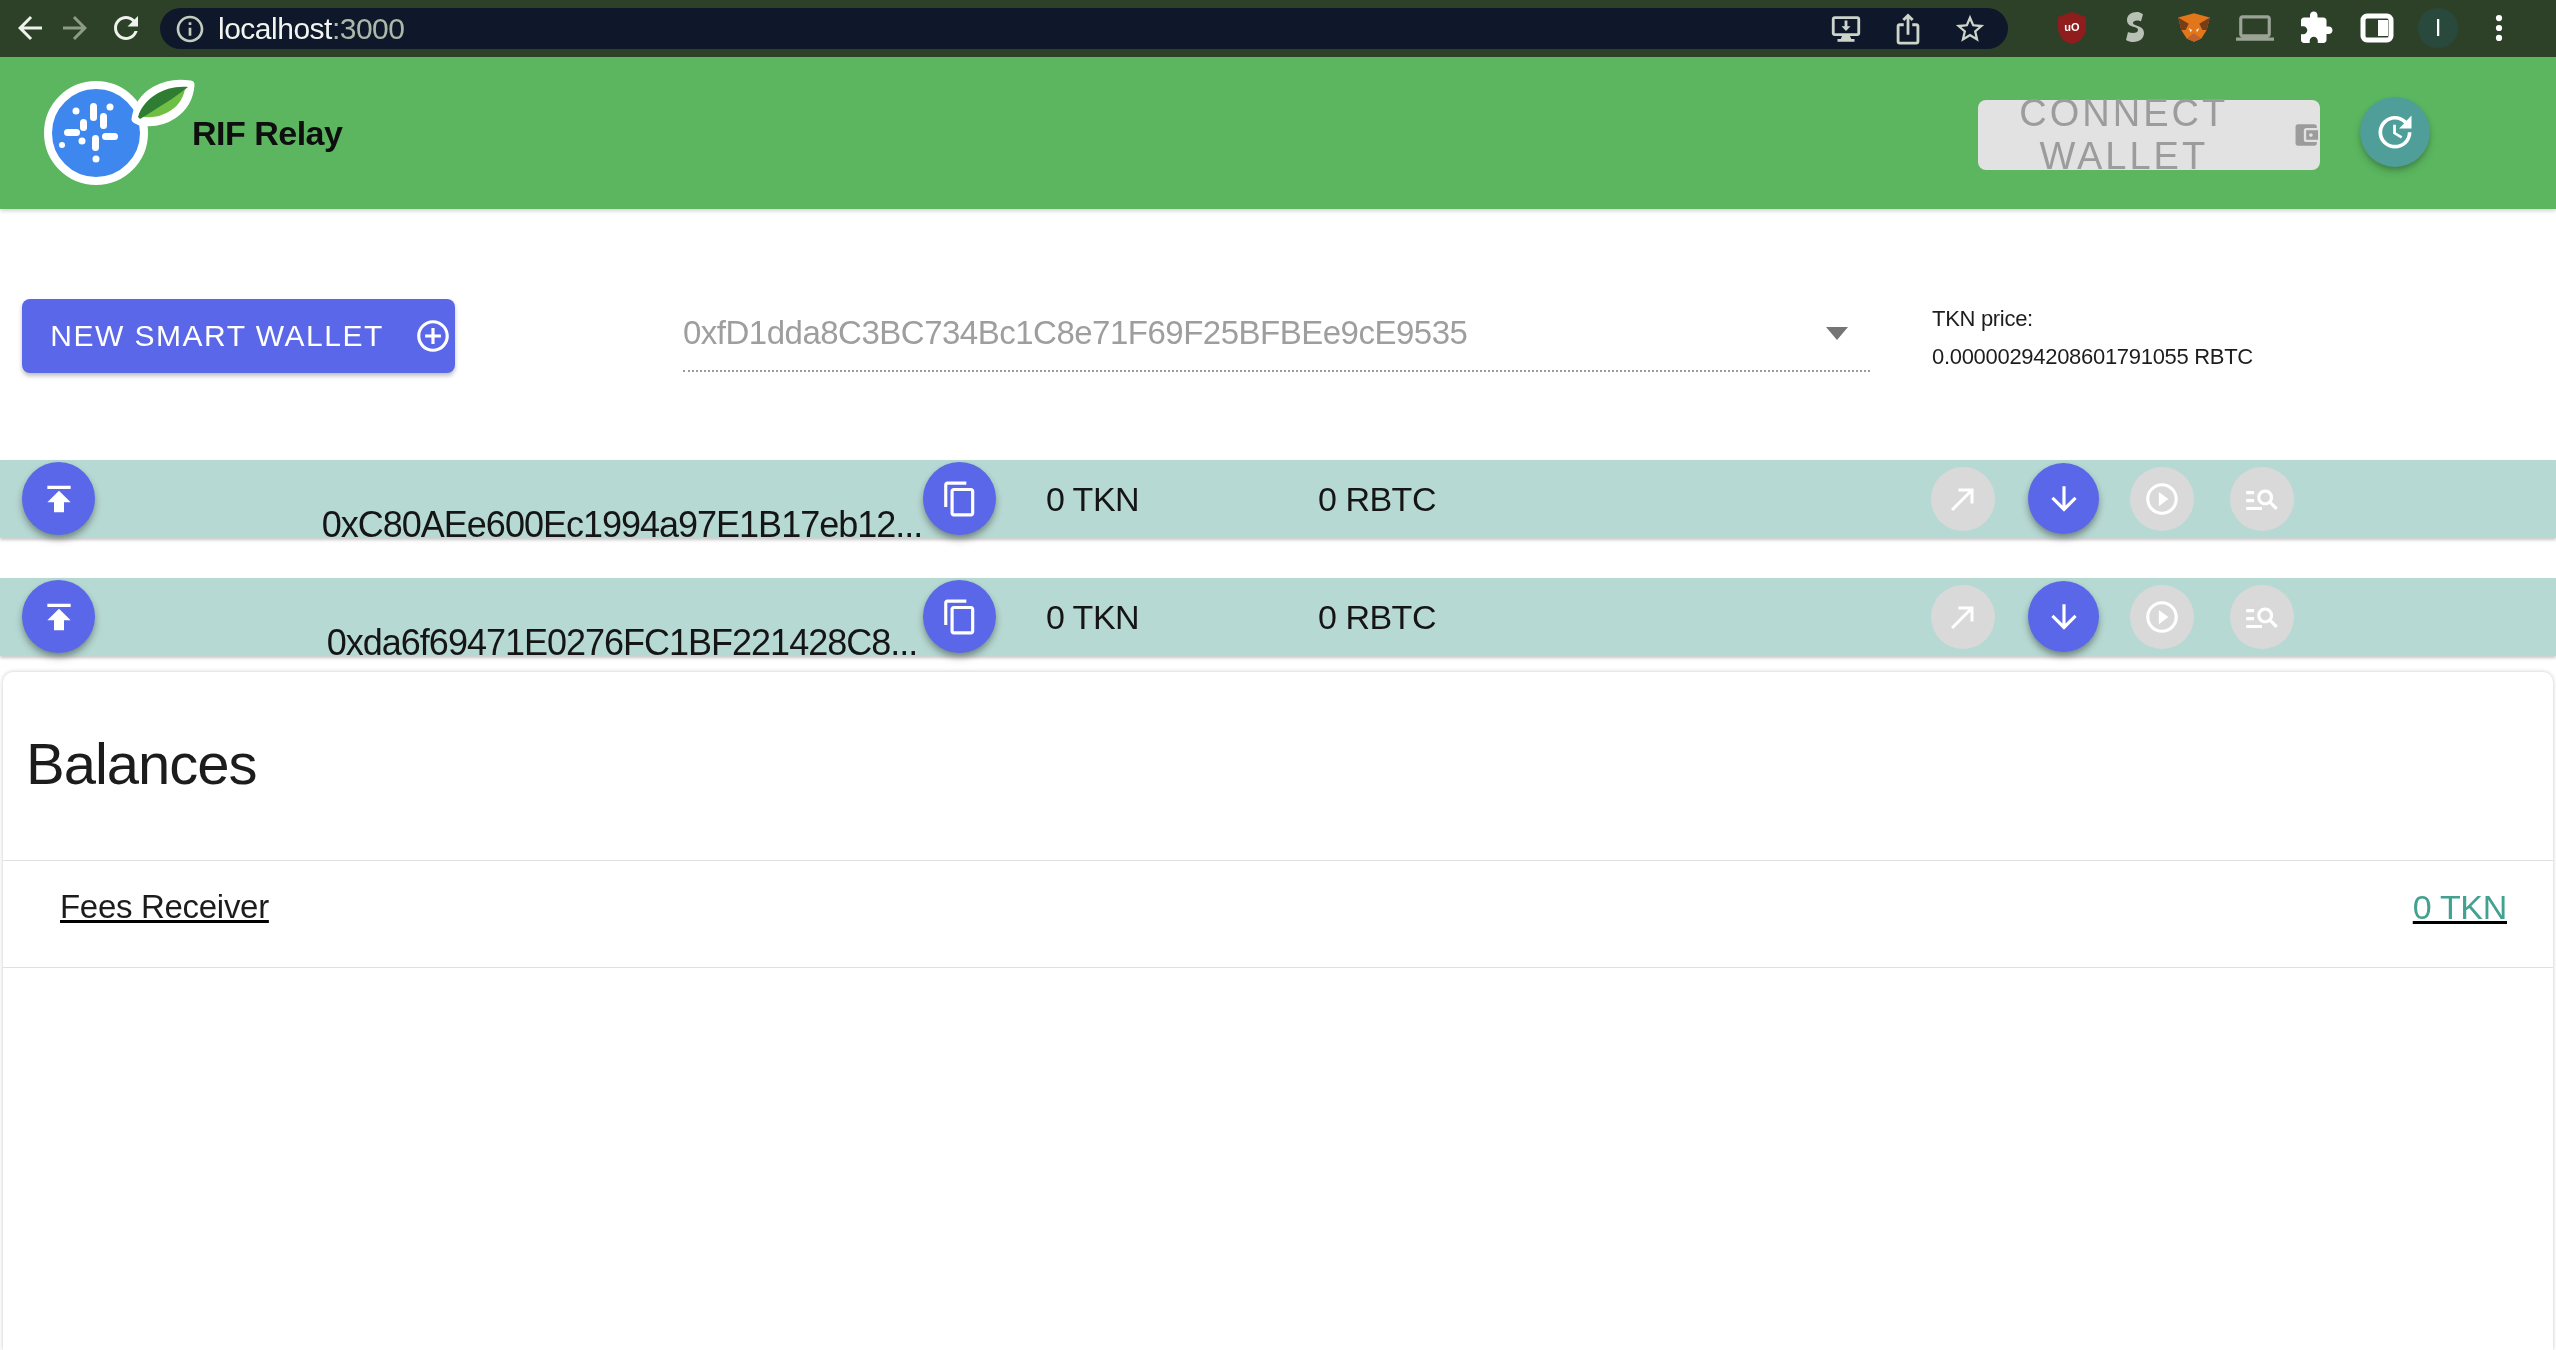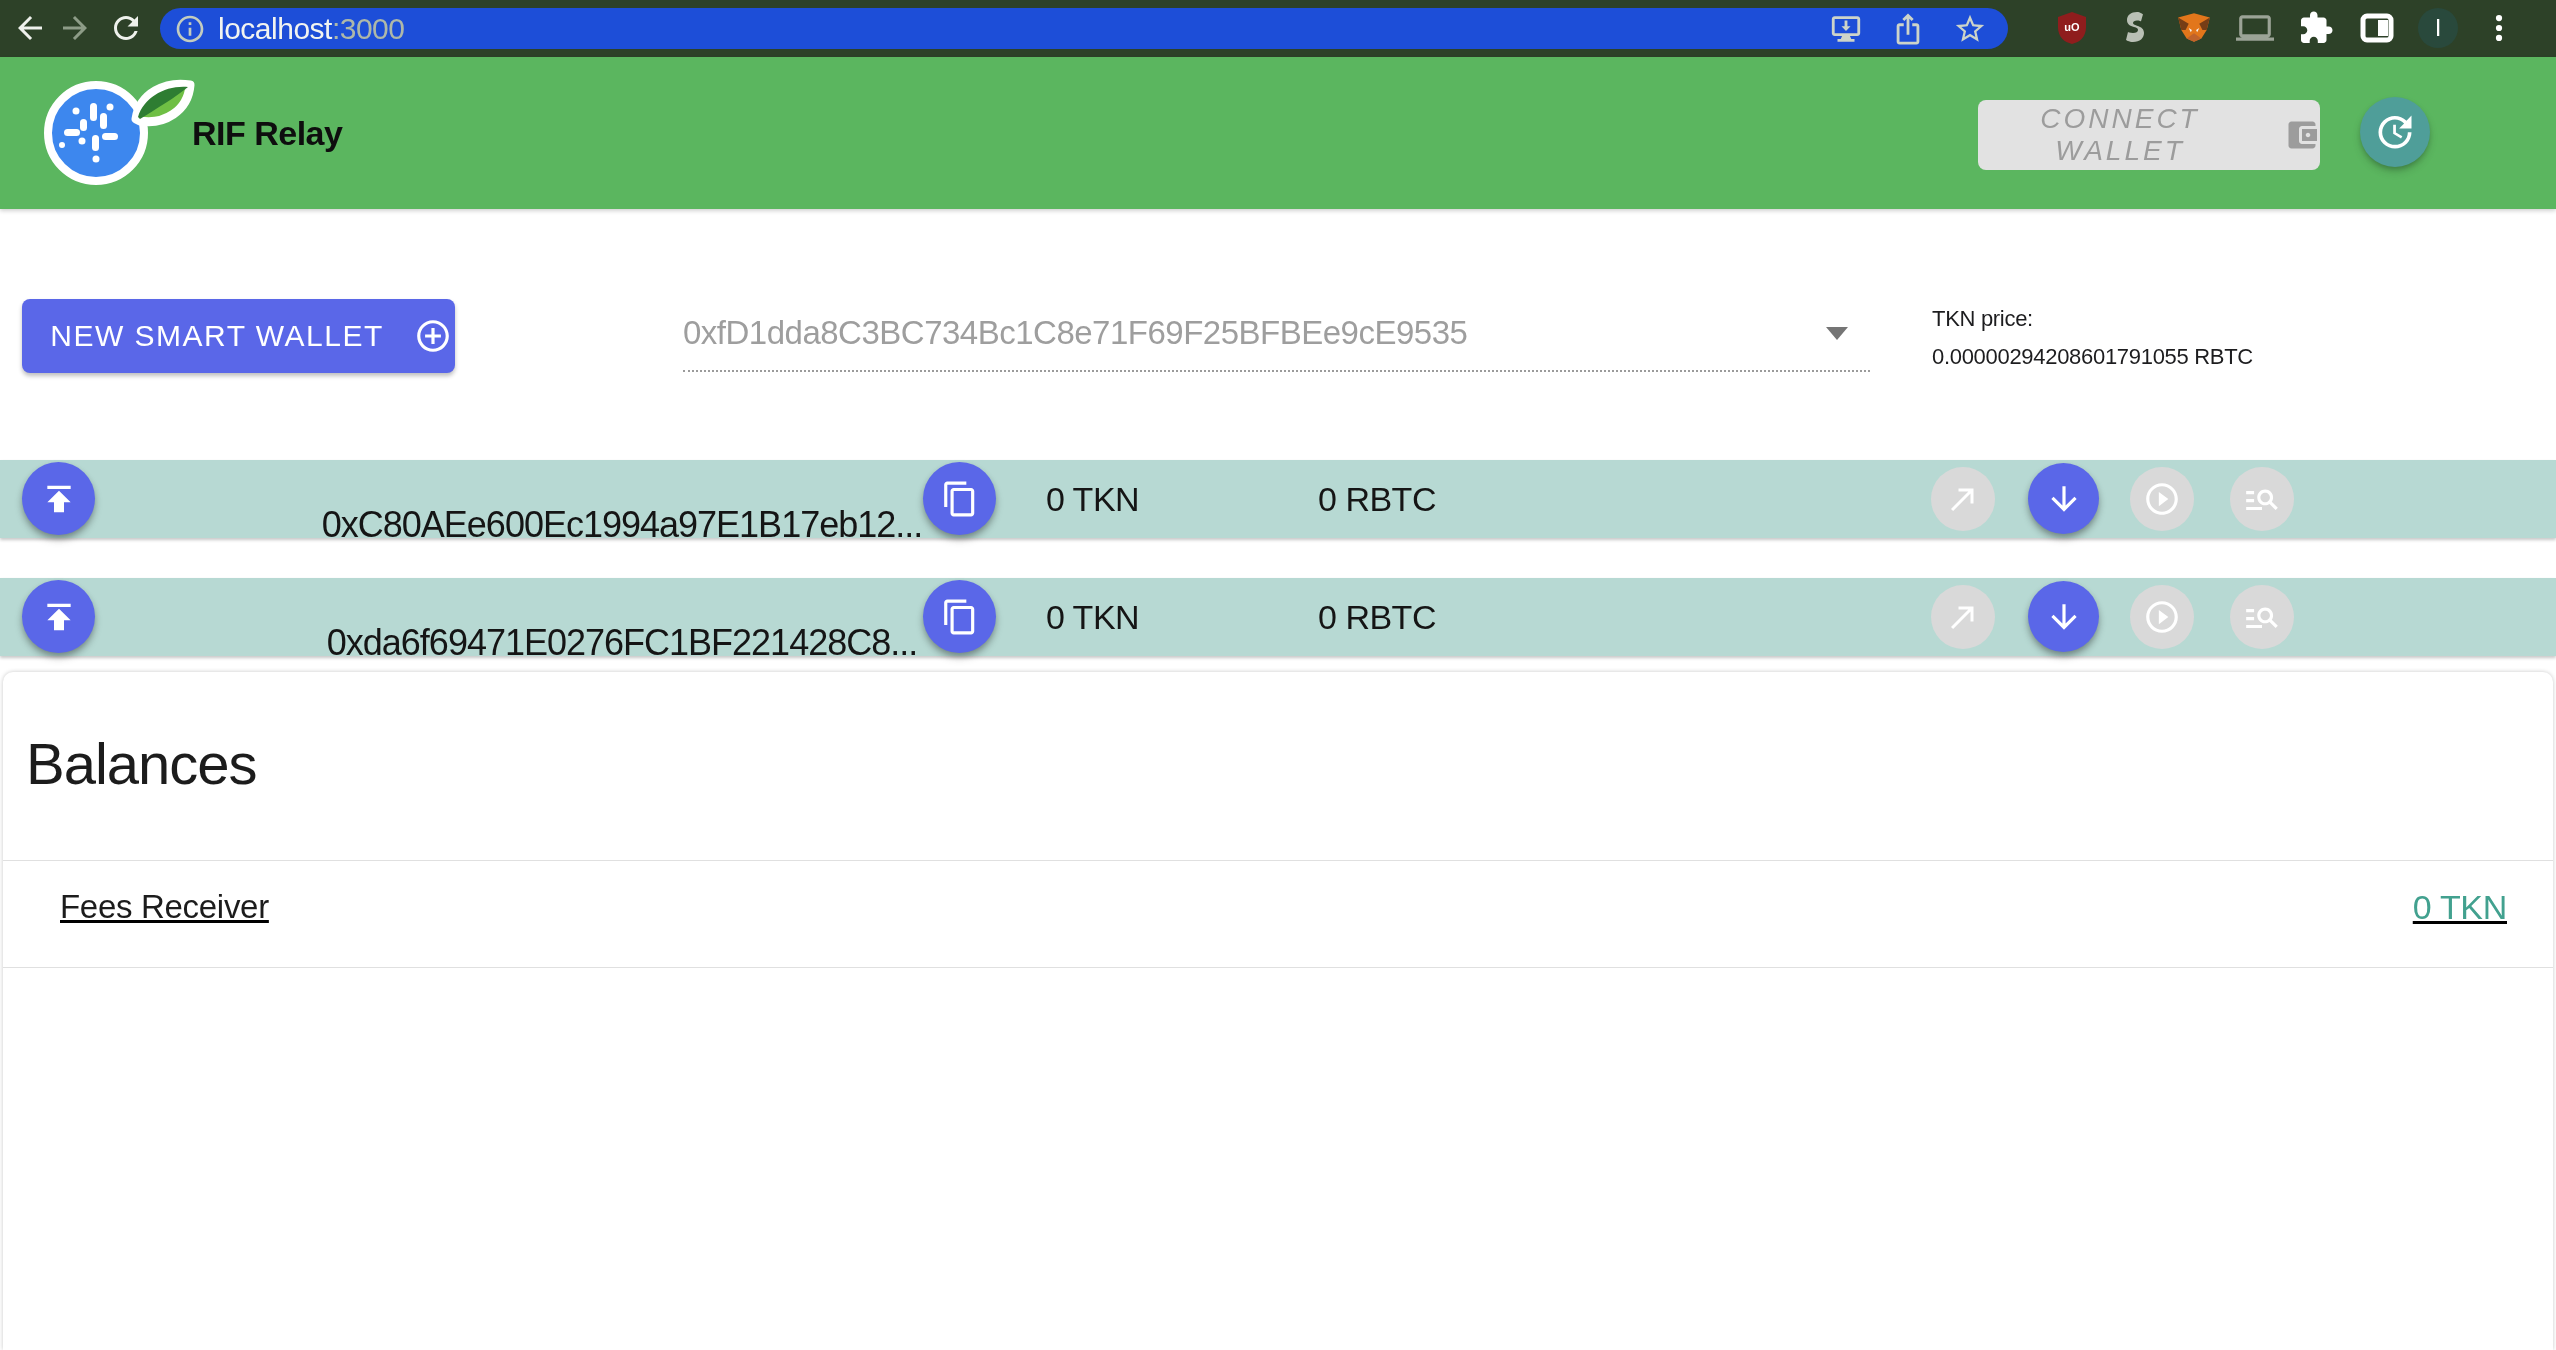--- a/index.html
+++ b/index.html
@@ -16,21 +16,21 @@
     position:absolute; top:0; left:0; width:2556px; height:57px;
     background:#2d4128; display:flex; align-items:center;
   }
   .chrome-btn {
     position:absolute; width:44px; height:44px; top:6px;
     display:flex; align-items:center; justify-content:center;
     background:transparent; border:none; cursor:pointer; border-radius:50%;
   }
   .urlbar {
     position:absolute; left:160px; top:8px; width:1848px; height:41px;
-    background:#1d4ed8; border-radius:21px;
+    background:#0f172a; border-radius:21px;
     display:flex; align-items:center; padding:0 20px 0 14px;
   }
   .urlbar .host { color:#f2f4f0; font-size:30px; margin-left:12px; letter-spacing:-0.5px; }
   .urlbar .port { color:#aeb8a9; font-size:30px; letter-spacing:-0.5px; }
   .urlbar .spacer { flex:1; }
   .pill-icon { width:36px; height:36px; margin-left:26px; display:flex; align-items:center; justify-content:center;
     background:transparent; border:none; cursor:pointer; }
   .ext-strip {
     position:absolute; left:2052px; top:6px; height:44px;
     display:flex; align-items:center; gap:21px;
@@ -59,23 +59,22 @@
   }
   .account-info {
     position:absolute; left:900px; top:0; height:152px; display:flex; align-items:center;
     color:#ffffff; font-size:34px; letter-spacing:-0.7px;
   }
   .account-info .sep { margin-left:16px; }
   .connect-btn {
     position:absolute; left:1978px; top:43px; width:342px; height:70px;
     background:#e2e2e2; border:none; border-radius:8px;
     display:flex; align-items:center; justify-content:center; gap:22px;
-    color:#9c9c9c; font-size:28px; letter-spacing:3px; cursor:default;
+    color:#9c9c9c; font-size:38px; letter-spacing:3px; cursor:default;
     font-family:inherit;
-    font-style:italic;
   }
   .refresh-fab {
     position:absolute; left:2360px; top:40px; width:70px; height:70px;
     background:#4f9e99; border:none; border-radius:50%;
     display:flex; align-items:center; justify-content:center; cursor:pointer;
     box-shadow:0 3px 5px -1px rgba(0,0,0,.2), 0 5px 8px rgba(0,0,0,.14);
   }
 
   
   .new-wallet-btn {

